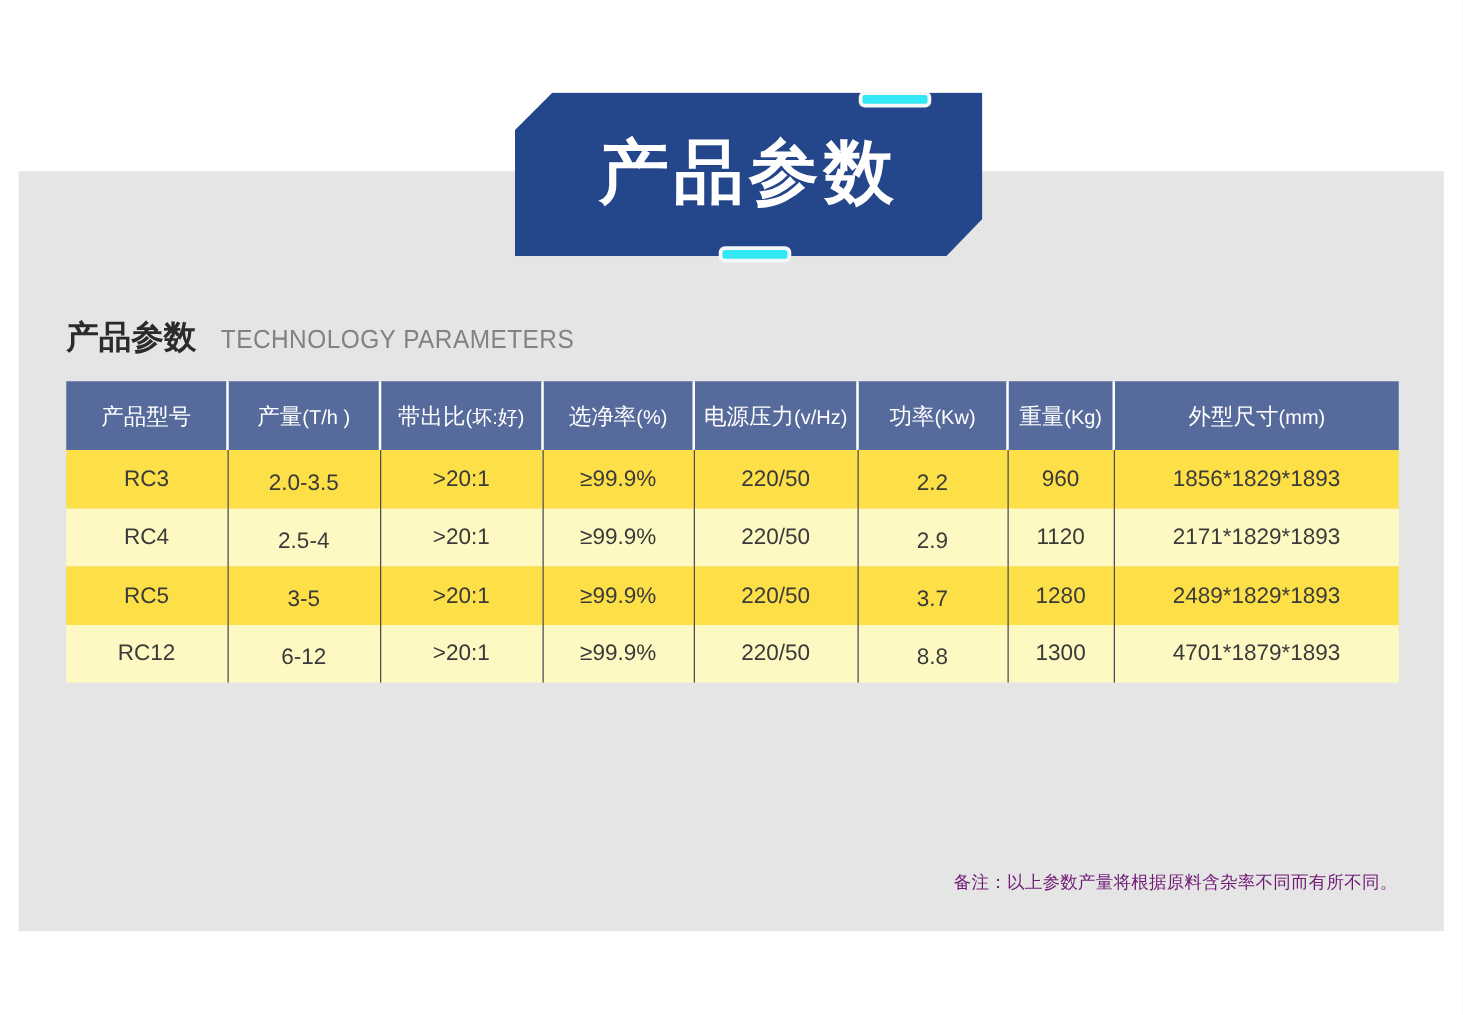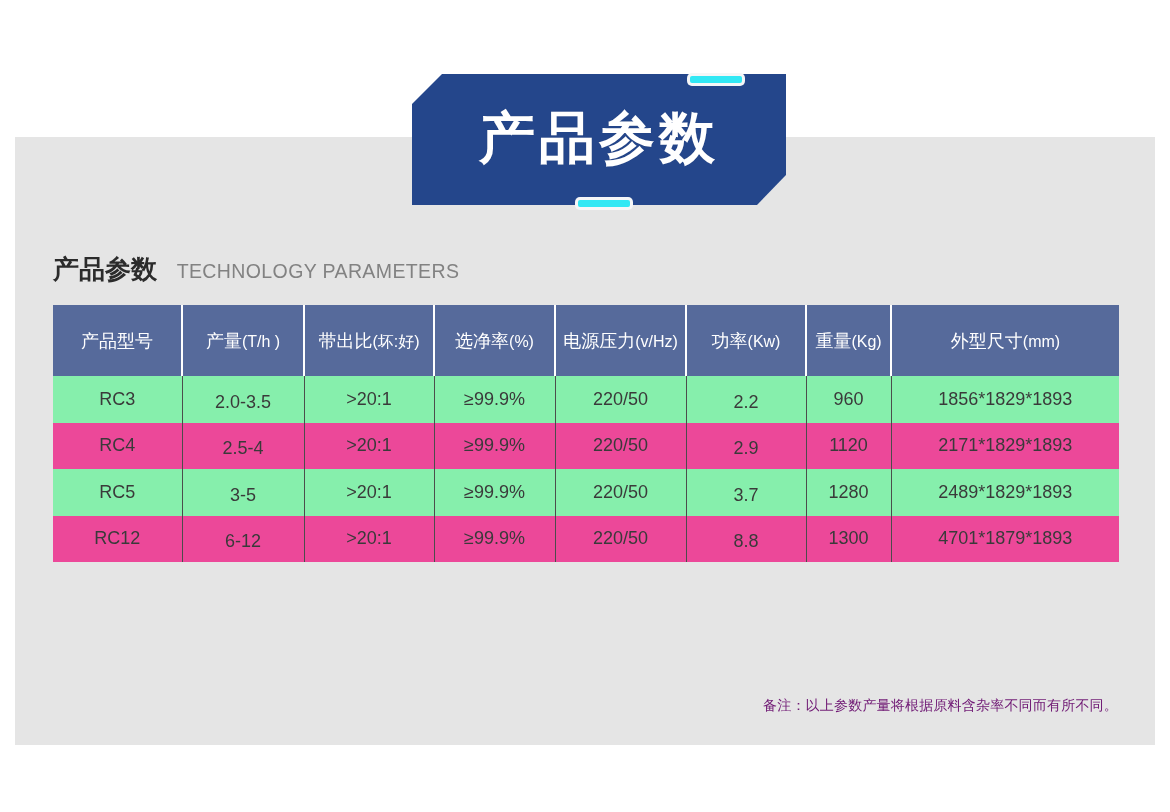--- a/index.html
+++ b/index.html
@@ -106,21 +106,21 @@
     position: absolute;
     left: 53px;
     top: 305px;
     width: 1066px;
     border-collapse: collapse;
     table-layout: fixed;
   }
   #param-table thead th {
     background: #566a9b;
     color: #ffffff;
-    height: 71px;
+    height: 55px;
     font-size: 18px;
     font-weight: 400;
     text-align: center;
     vertical-align: middle;
     border-left: 2px solid #ffffff;
     padding: 0 2px;
     white-space: nowrap;
   }
   #param-table thead th:first-child { border-left: none; }
   #param-table thead th .unit {
@@ -132,22 +132,22 @@
     height: 38.5px;
     font-size: 18px;
     color: #3a3a3a;
     text-align: center;
     vertical-align: middle;
     border-left: 1px solid #4c4c4c;
     white-space: nowrap;
     font-weight: 400;
   }
   #param-table tbody td:first-child { border-left: none; }
-  #param-table tbody tr.odd  td { background: #86efac; }
-  #param-table tbody tr.even td { background: #ec4899; }
+  #param-table tbody tr.odd  td { background: #fde047; }
+  #param-table tbody tr.even td { background: #fef9c3; }
   
   #param-table tbody td.shift-down { padding-top: 7px; }
 
   
   #footnote {
     position: absolute;
     right: 52px;
     top: 697px;
     font-size: 14px;
     color: #701a75;

